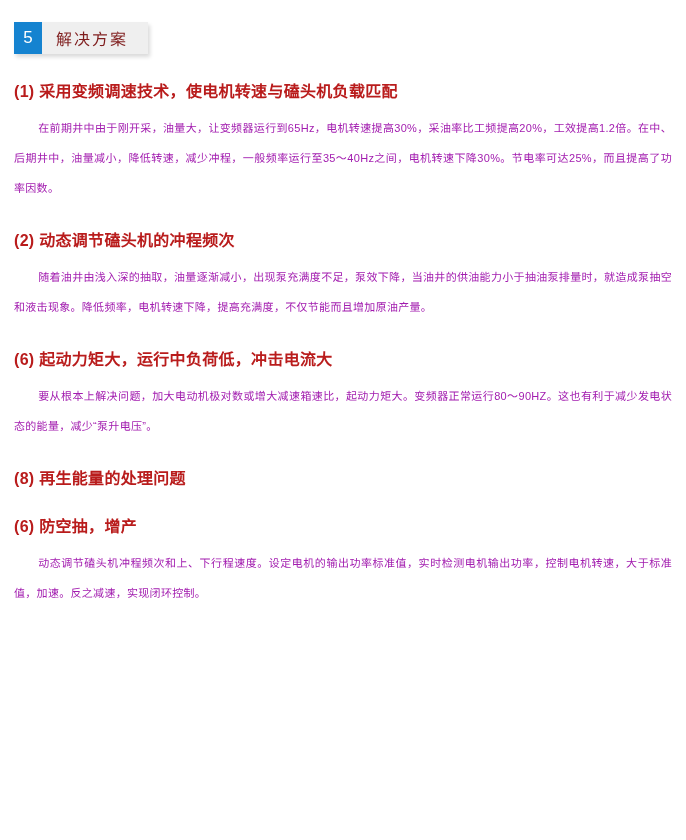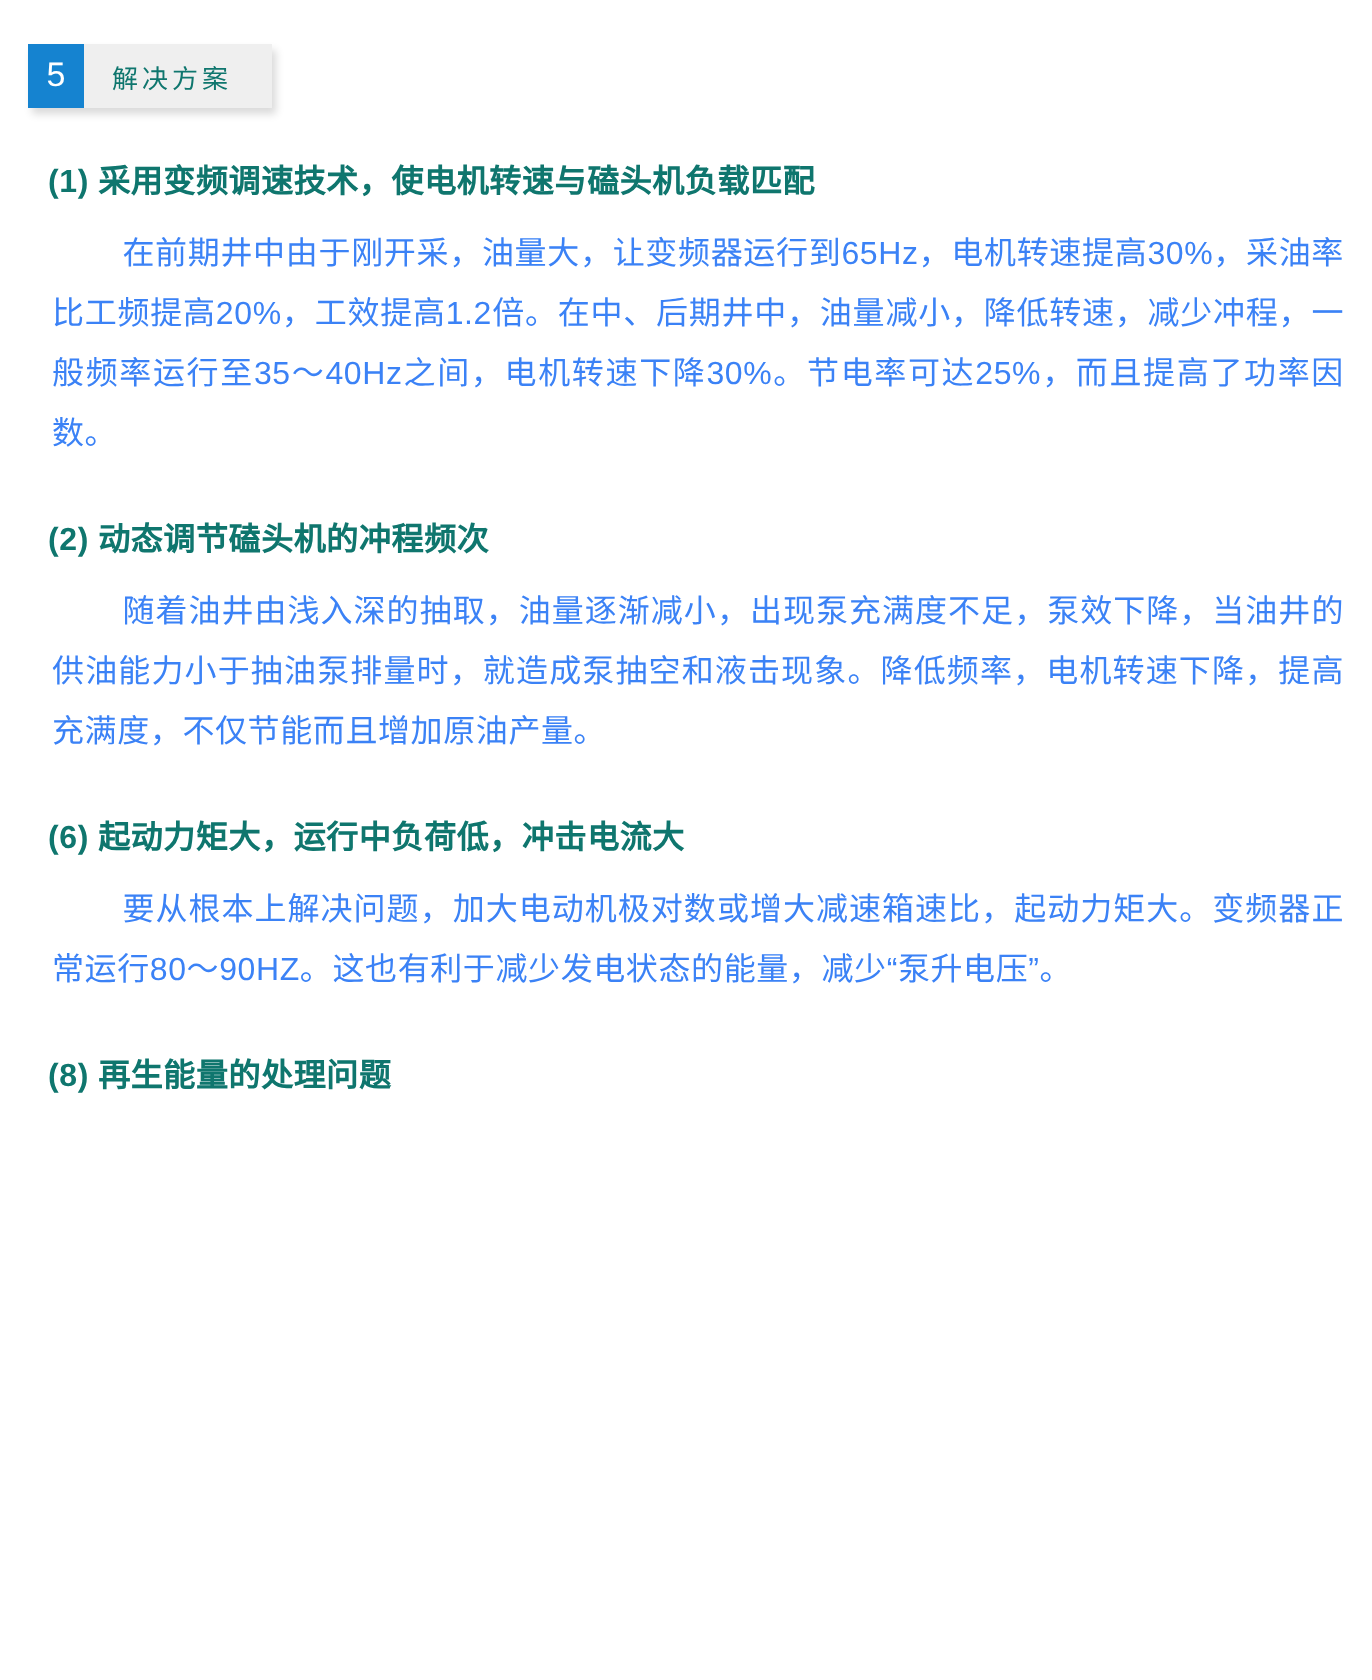--- a/index.html
+++ b/index.html
@@ -28,47 +28,46 @@
     width: 28px;
     background: #1583d0;
     color: #ffffff;
     font-size: 17px;
     display: flex;
     align-items: center;
     justify-content: center;
   }
   .badge-label {
     background: #efefef;
-    color: #0f766e;
-    font-size: 13px;
+    color: #7f1d1d;
+    font-size: 16px;
     letter-spacing: 2px;
     padding: 0 20px 0 14px;
     display: flex;
     align-items: center;
   }
   
   .section-heading {
-    color: #0f766e;
+    color: #b91c1c;
     font-size: 16px;
     font-weight: bold;
     line-height: 20px;
-    margin: 28px 0 11px 10px;
+    margin: 28px 0 11px 0;
     letter-spacing: 0.3px;
   }
   .section:first-of-type .section-heading {
     margin-top: 40px;
   }
   .section-paragraph {
-    font-size: 16px;
+    font-size: 11px;
     line-height: 30px;
-    color: #3b82f6;
+    color: #a21caf;
     text-align: justify;
     text-indent: 2.2em;
     letter-spacing: 0.3px;
-    margin-left: 12px;
   }
 </style>
 </head>
 <body>
 
 <div class="page">
 
   <div class="badge">
     <span class="badge-num">5</span>
     <span class="badge-label">解决方案</span>
@@ -87,14 +86,18 @@
 
   <div class="section">
     <h3 class="section-heading">(6) 起动力矩大，运行中负荷低，冲击电流大</h3>
     <p class="section-paragraph">要从根本上解决问题，加大电动机极对数或增大减速箱速比，起动力矩大。变频器正常运行80～90HZ。这也有利于减少发电状态的能量，减少“泵升电压”。</p>
   </div>
 
   <div class="section">
     <h3 class="section-heading">(8) 再生能量的处理问题</h3>
   </div>
 
+  <div class="section">
+    <h3 class="section-heading">(6) 防空抽，增产</h3>
+    <p class="section-paragraph">动态调节磕头机冲程频次和上、下行程速度。设定电机的输出功率标准值，实时检测电机输出功率，控制电机转速，大于标准值，加速。反之减速，实现闭环控制。</p>
+  </div>
 
 </div>
 
 </body></html>

